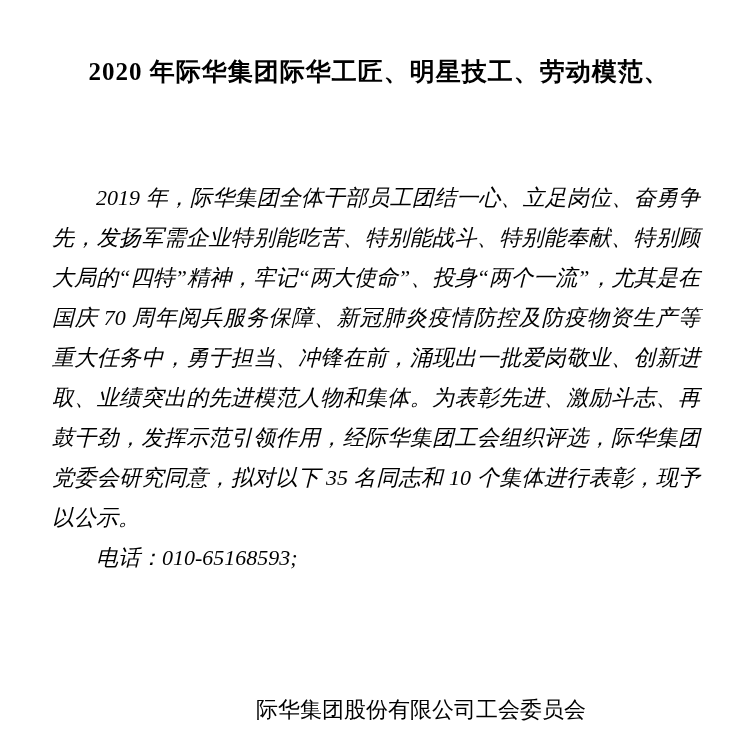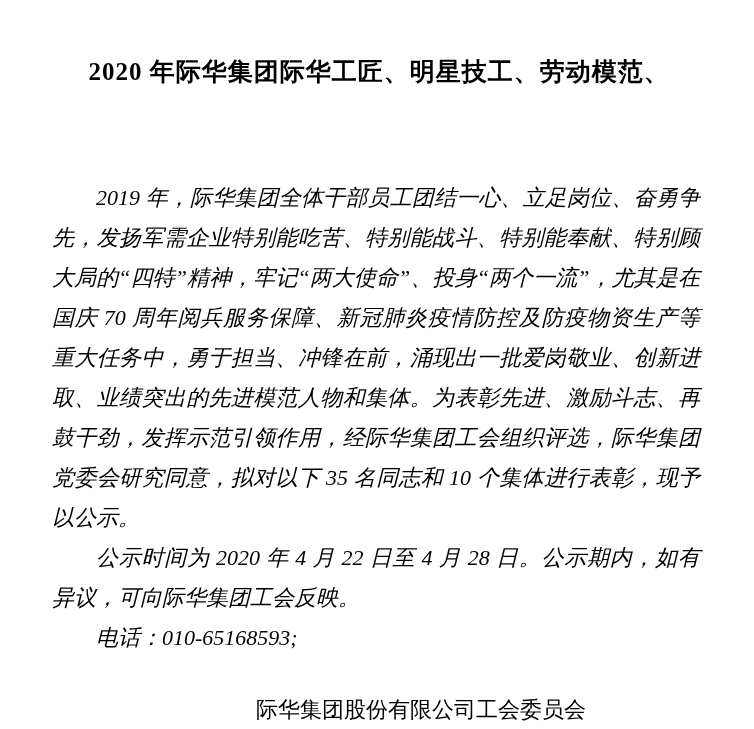--- a/index.html
+++ b/index.html
@@ -72,19 +72,18 @@
 <body>
 
 <div class="page">
 
   <h1 class="doc-title">
     <span class="title-line1">2020 年际华集团际华工匠、明星技工、劳动模范、</span>
   </h1>
 
   <div class="content">
     <p>2019 年，际华集团全体干部员工团结一心、立足岗位、奋勇争先，发扬军需企业特别能吃苦、特别能战斗、特别能奉献、特别顾大局的“四特”精神，牢记“两大使命”、投身“两个一流”，尤其是在国庆 70 周年阅兵服务保障、新冠肺炎疫情防控及防疫物资生产等重大任务中，勇于担当、冲锋在前，涌现出一批爱岗敬业、创新进取、业绩突出的先进模范人物和集体。为表彰先进、激励斗志、再鼓干劲，发挥示范引领作用，经际华集团工会组织评选，际华集团党委会研究同意，拟对以下 35 名同志和 10 个集体进行表彰，现予以公示。</p>
-    <p>公示时间为 2020 年 4 月 22 日至 4 月 28 日。公示期内，如有异议，可向际华集团工会反映。</p>
     <p><span>电话：</span><span>010-65168593;</span></p>
   </div>
 
   <div class="signature">际华集团股份有限公司工会委员会</div>
 
 </div>
 
 </body></html>

